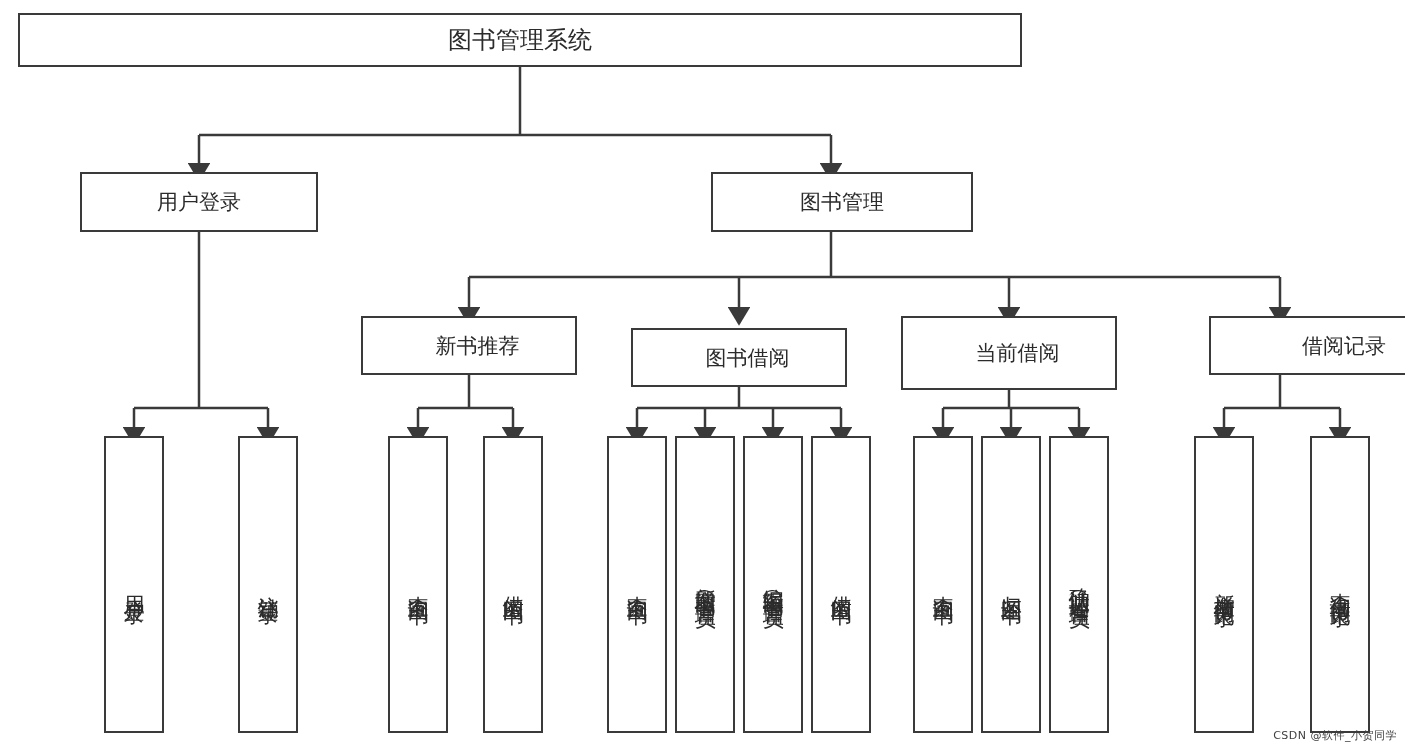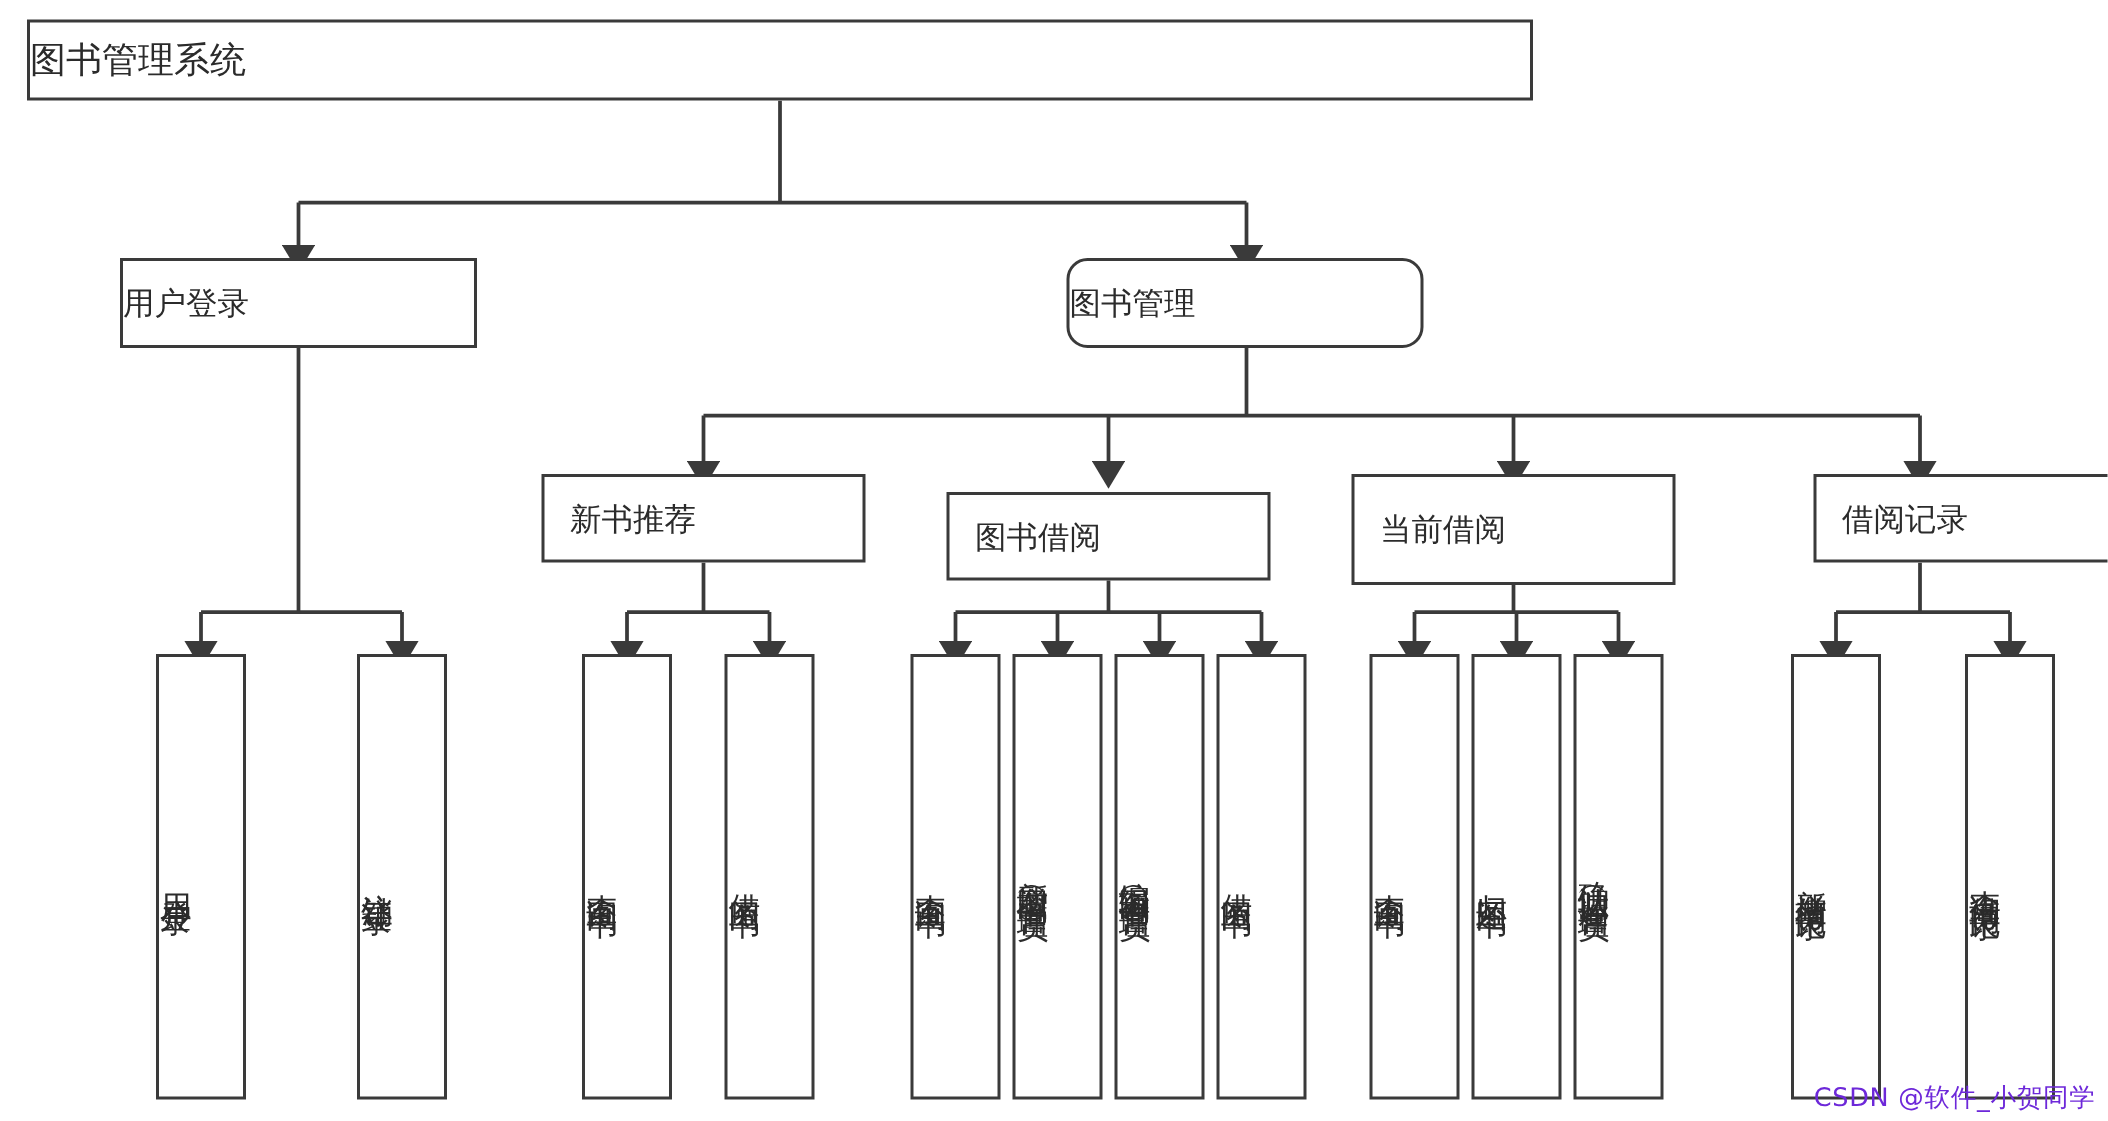--- a/index.html
+++ b/index.html
@@ -2,30 +2,30 @@
 <html><head>
 <meta charset="utf-8">
 <style>
   html,body{margin:0;padding:0;background:#ffffff;}
   body{width:1405px;height:747px;overflow:hidden;
        font-family:"DejaVu Sans","Liberation Sans",sans-serif;}
   #stage{position:relative;width:1405px;height:747px;background:#fff;}
   svg.wires{position:absolute;left:0;top:0;width:1405px;height:747px;}
   .node{position:absolute;box-sizing:border-box;background:#ffffff;
         border:2.5px solid #3a3a3a;display:flex;align-items:center;
-        justify-content:flex-start;color:#2b2b2b;}
+        justify-content:center;color:#2b2b2b;}
   .node.root{font-size:24px;}
   .node.lvl2{font-size:21px;}
   .node.lvl3{font-size:21px;padding-left:17px;}
   .node.leaf{font-size:21px;padding:14px 0;align-items:center;}
   .leaf .vtxt{writing-mode:vertical-rl;text-orientation:upright;
               line-height:1.06;letter-spacing:3px;white-space:nowrap;
               color:#2b2b2b;}
-  .watermark{position:absolute;right:8px;bottom:4px;font-size:17px;
-             color:#6d28d9;white-space:nowrap;letter-spacing:.5px;}
+  .watermark{position:absolute;right:8px;bottom:4px;font-size:11px;
+             color:#404040;white-space:nowrap;letter-spacing:.5px;}
 </style>
 </head>
 <body>
 
 <div id="stage">
 
   <svg class="wires" viewBox="0 0 1405 747" xmlns="http://www.w3.org/2000/svg">
     <defs>
       <marker id="ah" markerWidth="9" markerHeight="9" refX="1.2" refY="4.5" orient="auto" markerUnits="strokeWidth">
         <path d="M0,0 L0,9 L7.5,4.5 z" fill="#3a3a3a"></path>
@@ -75,21 +75,21 @@
     </g>
   </svg>
 
   <div class="node root" style="left:18px;top:13px;width:1004px;height:54px;">
     <span>图书管理系统</span>
   </div>
 
   <div class="node lvl2" style="left:80px;top:172px;width:238px;height:60px;">
     <span>用户登录</span>
   </div>
-  <div class="node lvl2" style="left:711px;top:172px;width:238px;height:60px;border-radius:14px;">
+  <div class="node lvl2" style="left:711px;top:172px;width:262px;height:60px;">
     <span>图书管理</span>
   </div>
 
   <div class="node lvl3" style="left:361px;top:316px;width:216px;height:59px;">
     <span>新书推荐</span>
   </div>
   <div class="node lvl3" style="left:631px;top:328px;width:216px;height:59px;">
     <span>图书借阅</span>
   </div>
   <div class="node lvl3" style="left:901px;top:316px;width:216px;height:74px;">

